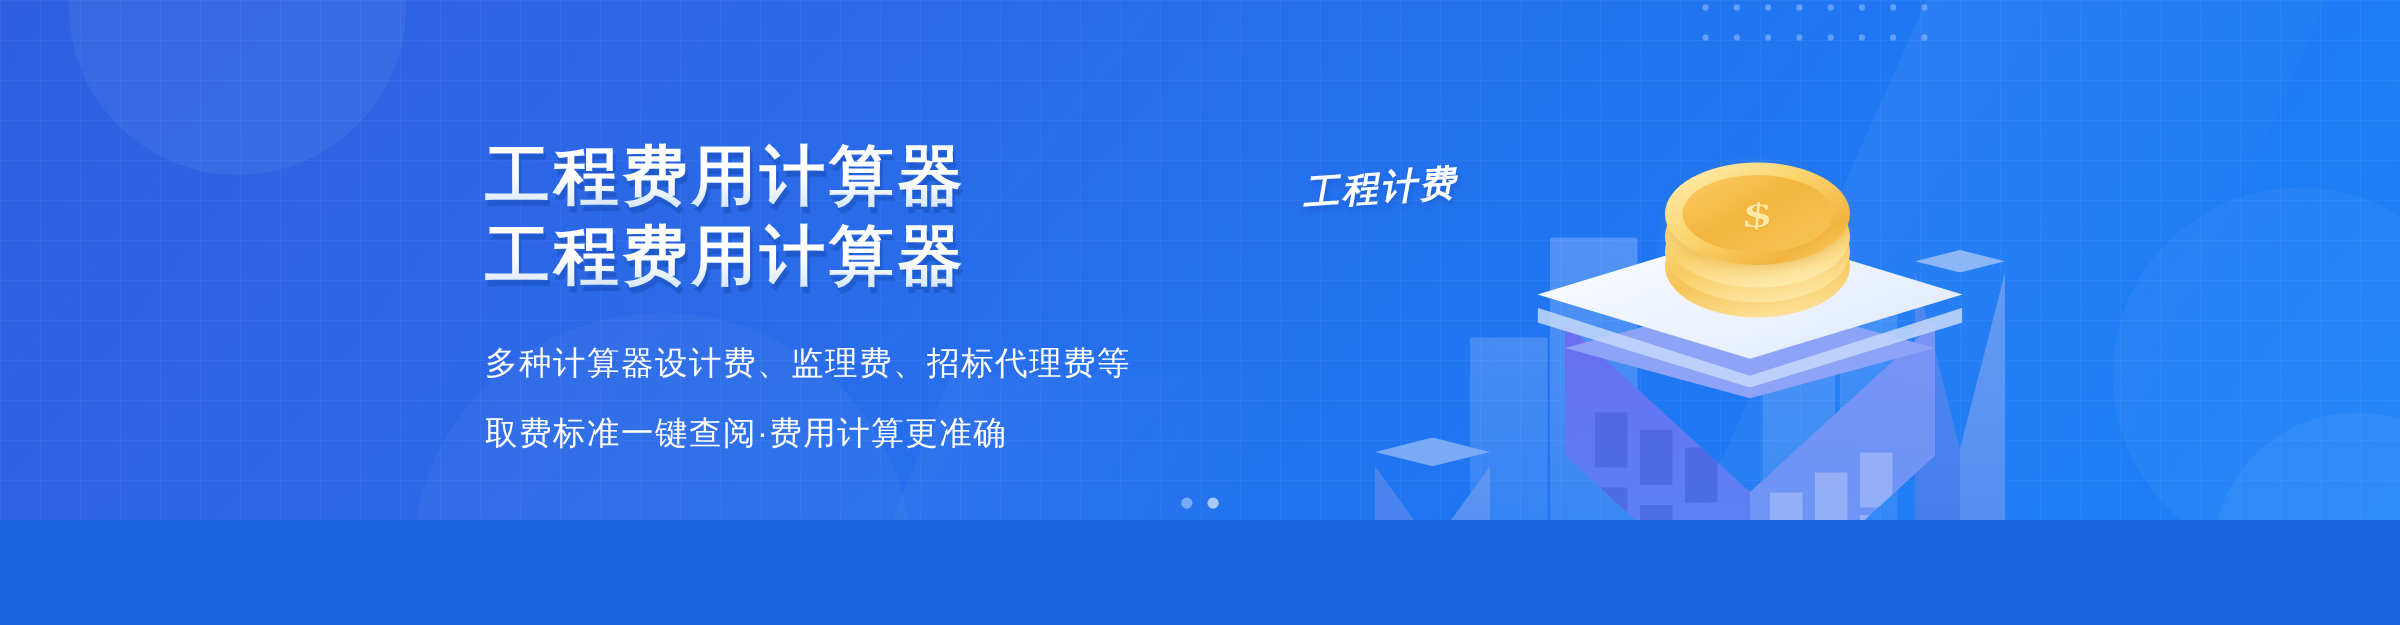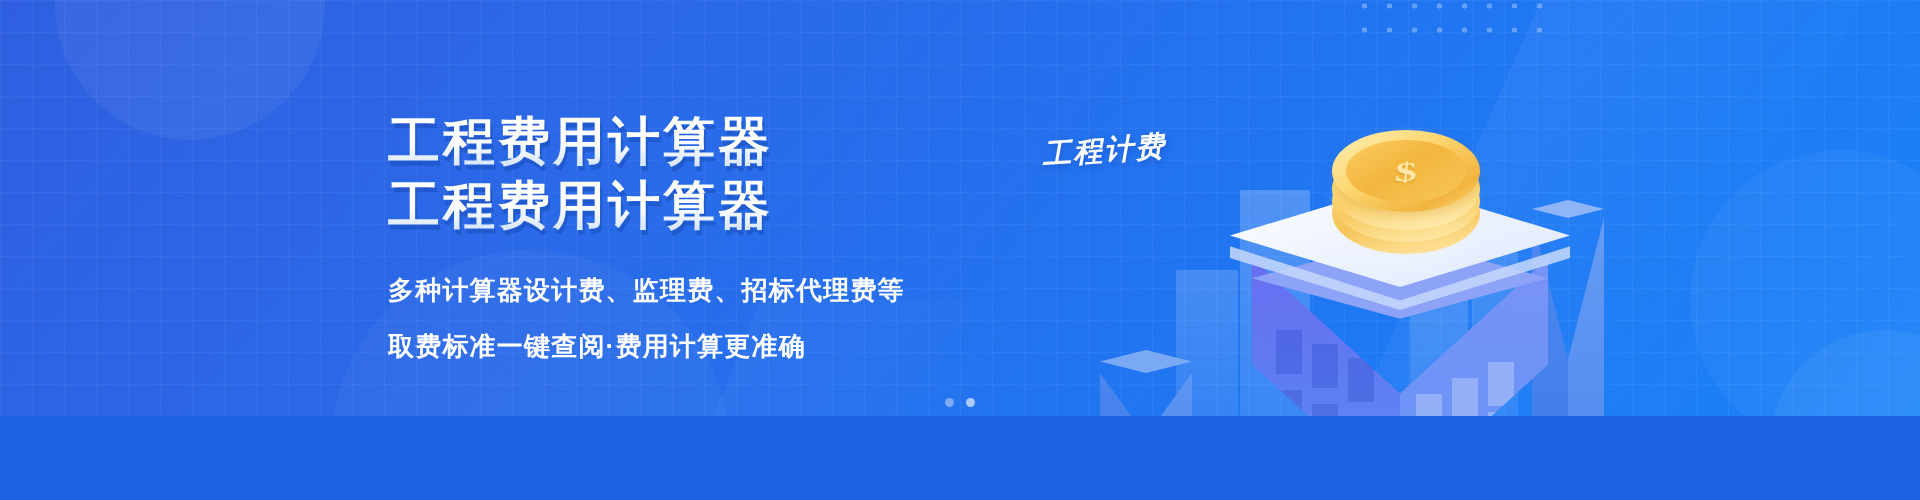--- a/index.html
+++ b/index.html
@@ -94,21 +94,21 @@
     white-space: nowrap;
   }
   .headline + .headline { margin-top: 6px; }
 
   .subcopy {
     margin-top: 34px;
     color: #ffffff;
     font-size: 26px;
     line-height: 44px;
     letter-spacing: 1.2px;
-    font-weight: 700;
+    font-weight: 400;
     white-space: nowrap;
   }
 
   
   .illustration {
     position: absolute;
     left: 1080px;
     top: 0;
     width: 560px;
     height: 500px;

